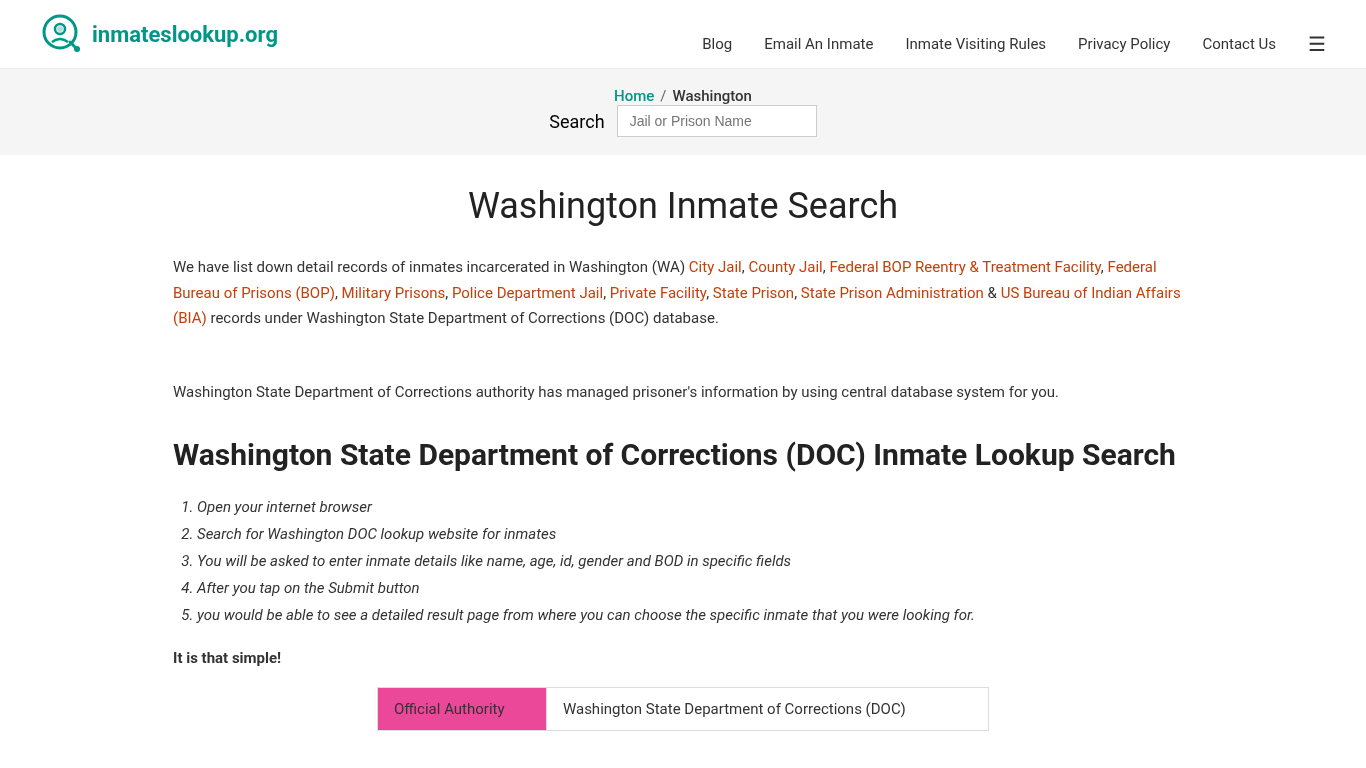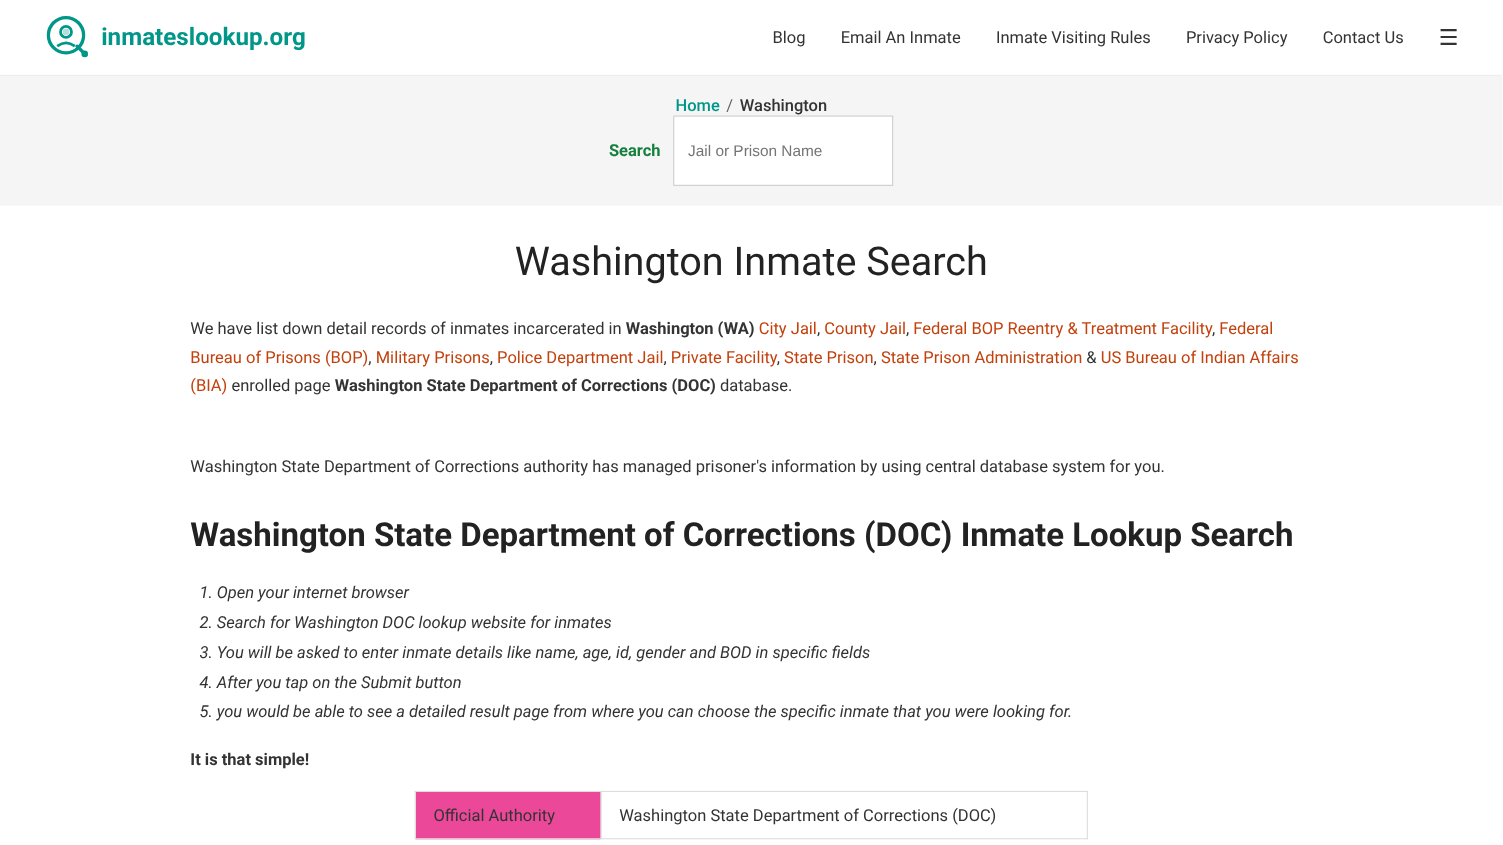--- a/index.html
+++ b/index.html
@@ -9,21 +9,21 @@
     }
     body {
       font-family: -apple-system, BlinkMacSystemFont, 'Segoe UI', Roboto, Arial, sans-serif;
       font-size: 16px;
       color: #333;
       background: #fff;
     }
     
     .header {
       display: flex;
-      align-items: center;
+      align-items: flex-end;
       justify-content: space-between;
       padding: 12px 40px;
       border-bottom: 1px solid #eee;
       background: #fff;
     }
     .logo-area {
       display: flex;
       align-items: center;
       gap: 8px;
     }
@@ -81,27 +81,27 @@
     .breadcrumb-current {
       color: #333;
       font-weight: 500;
     }
     .search-area {
       display: flex;
       align-items: center;
       gap: 12px;
     }
     .search-label {
-      font-size: 15px;
-      font-weight: 700;
-      color: #15803d;
+      font-size: 18px;
+      font-weight: 400;
+      color: #000000;
     }
     .search-input {
       border: 1px solid #ccc;
-      padding: 23px 12px;
+      padding: 7px 12px;
       font-size: 14px;
       color: #999;
       width: 200px;
       outline: none;
     }
     
     .main {
       max-width: 1100px;
       margin: 0 auto;
       padding: 30px 40px;
@@ -117,21 +117,21 @@
       font-size: 15px;
       line-height: 1.7;
       margin-bottom: 16px;
       color: #333;
     }
     .intro-text a {
       color: #c2410c;
       text-decoration: none;
     }
     .intro-text strong {
-      font-weight: 700;
+      font-weight: 400;
     }
     .authority-text {
       font-size: 15px;
       line-height: 1.7;
       margin-bottom: 30px;
       color: #333;
       margin-top: 48px;
     }
     .section-title {
       font-size: 30px;
@@ -221,21 +221,21 @@
     <a href="#"> City Jail</a>,
     <a href="#"> County Jail</a>,
     <a href="#"> Federal BOP Reentry &amp; Treatment Facility</a>,
     <a href="#"> Federal Bureau of Prisons (BOP)</a>,
     <a href="#"> Military Prisons</a>,
     <a href="#"> Police Department Jail</a>,
     <a href="#"> Private Facility</a>,
     <a href="#"> State Prison</a>,
     <a href="#"> State Prison Administration</a> &amp;
     <a href="#"> US Bureau of Indian Affairs (BIA)</a>
-    <span> enrolled page </span>
+    <span> records under </span>
     <strong>Washington State Department of Corrections (DOC)</strong>
     <span> database.</span>
   </p>
 
   <p class="authority-text">Washington State Department of Corrections authority has managed prisoner's information by using central database system for you.</p>
 
   <h2 class="section-title">Washington State Department of Corrections (DOC) Inmate Lookup Search</h2>
 
   <ol class="steps-list">
     <li>Open your internet browser</li>

